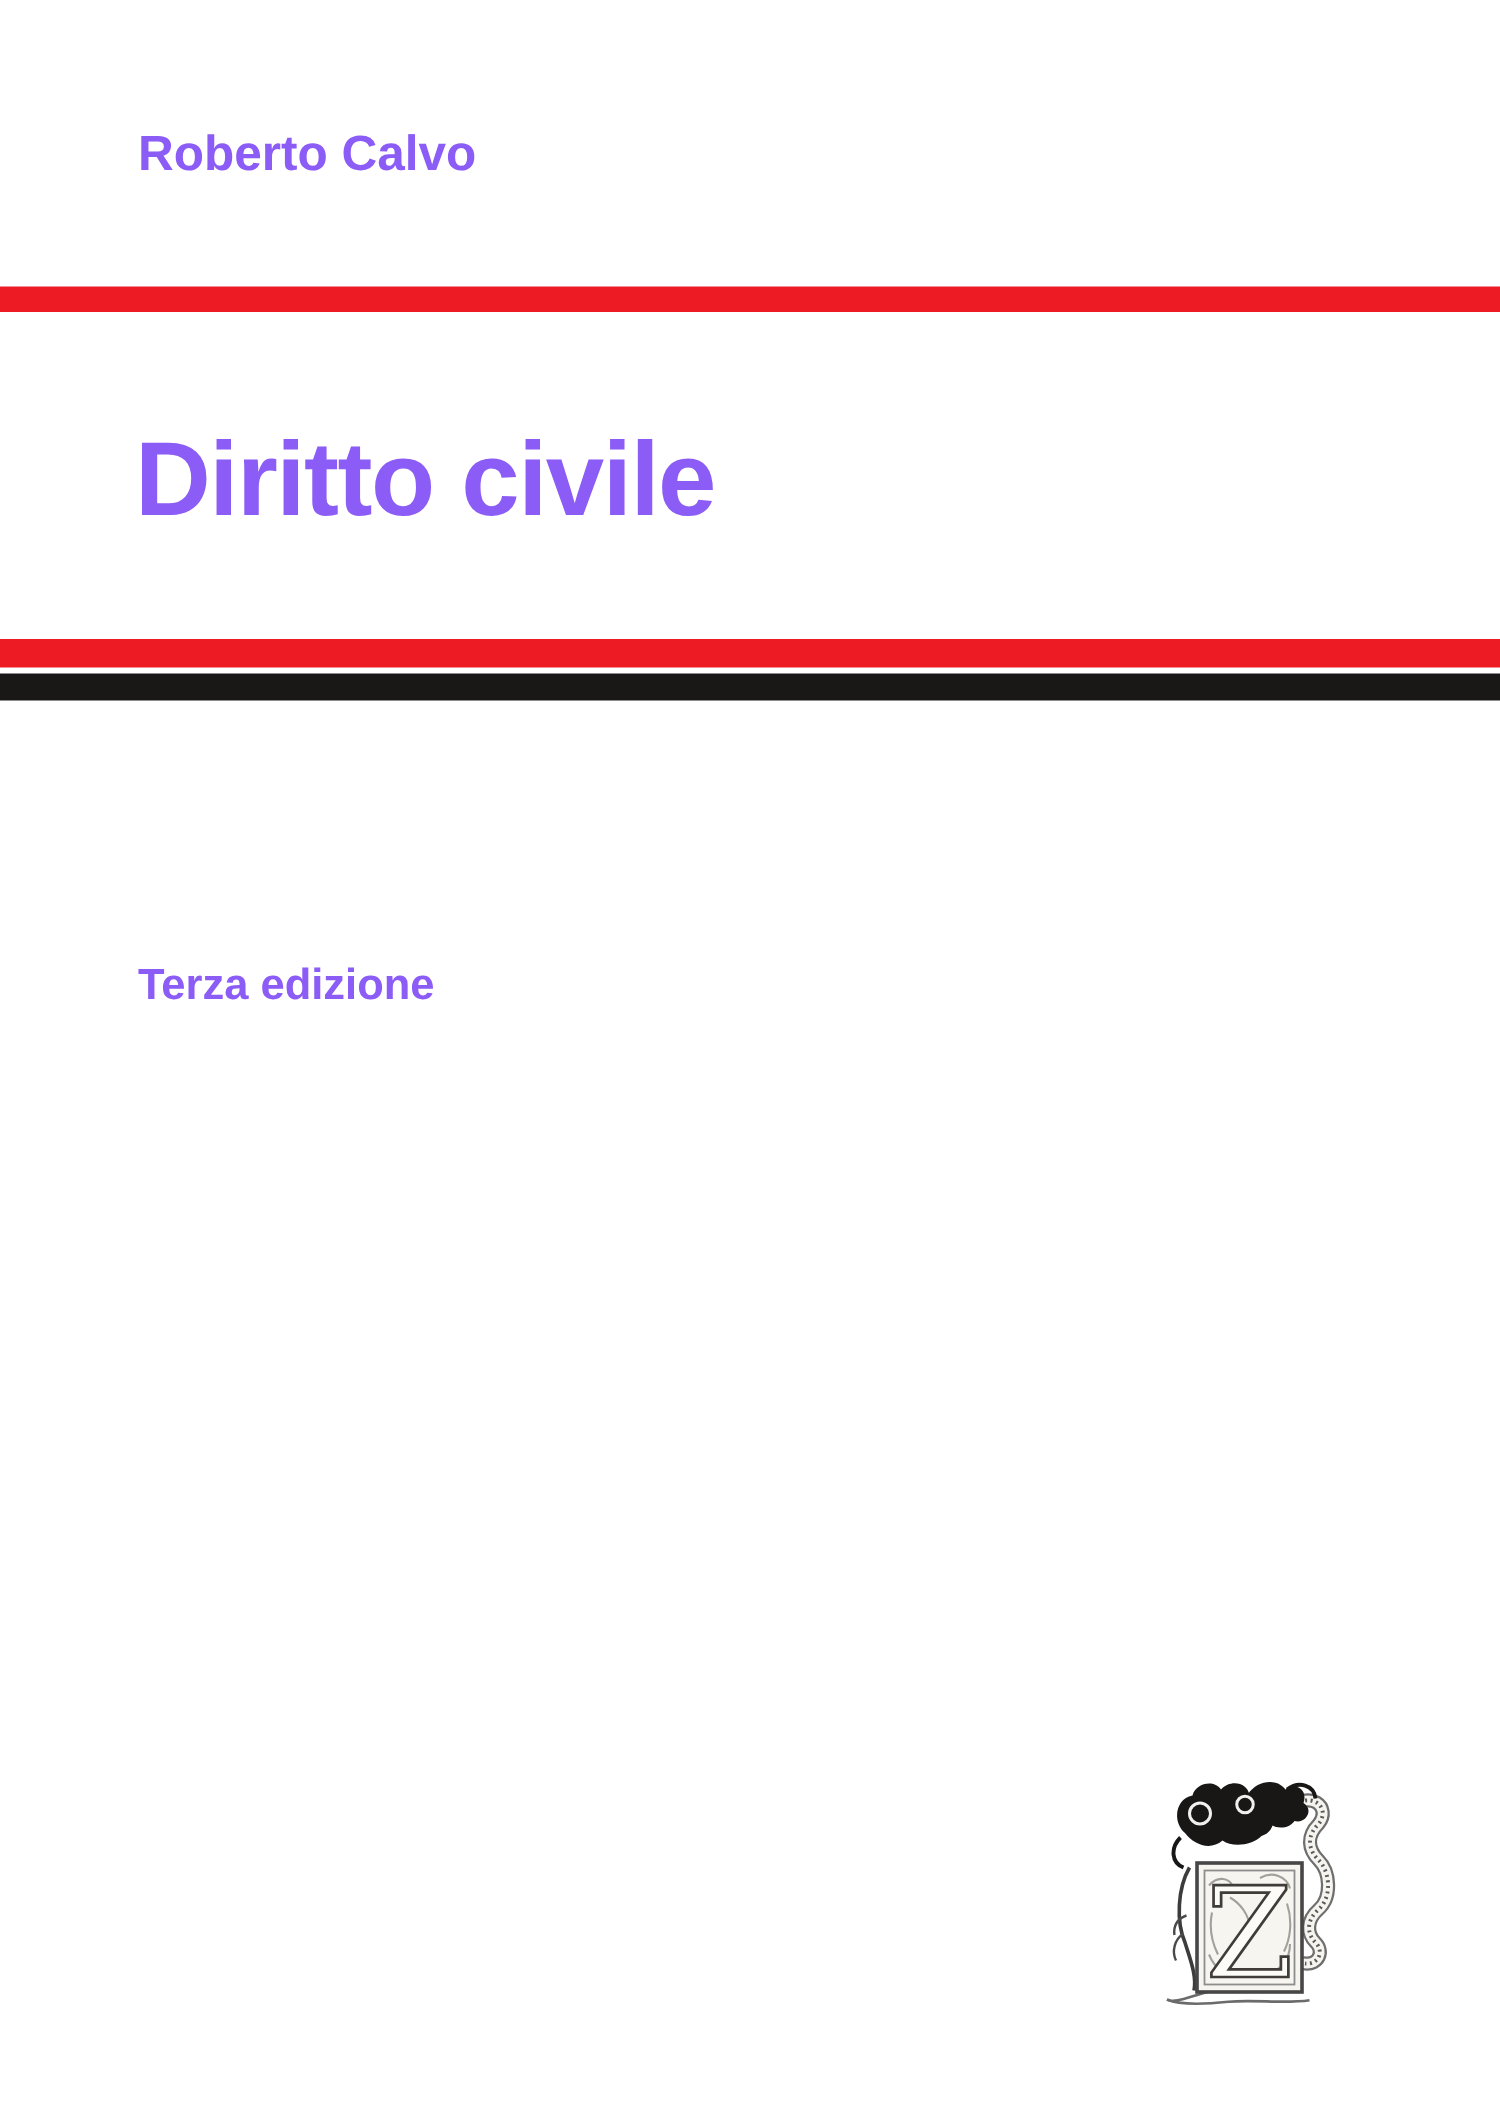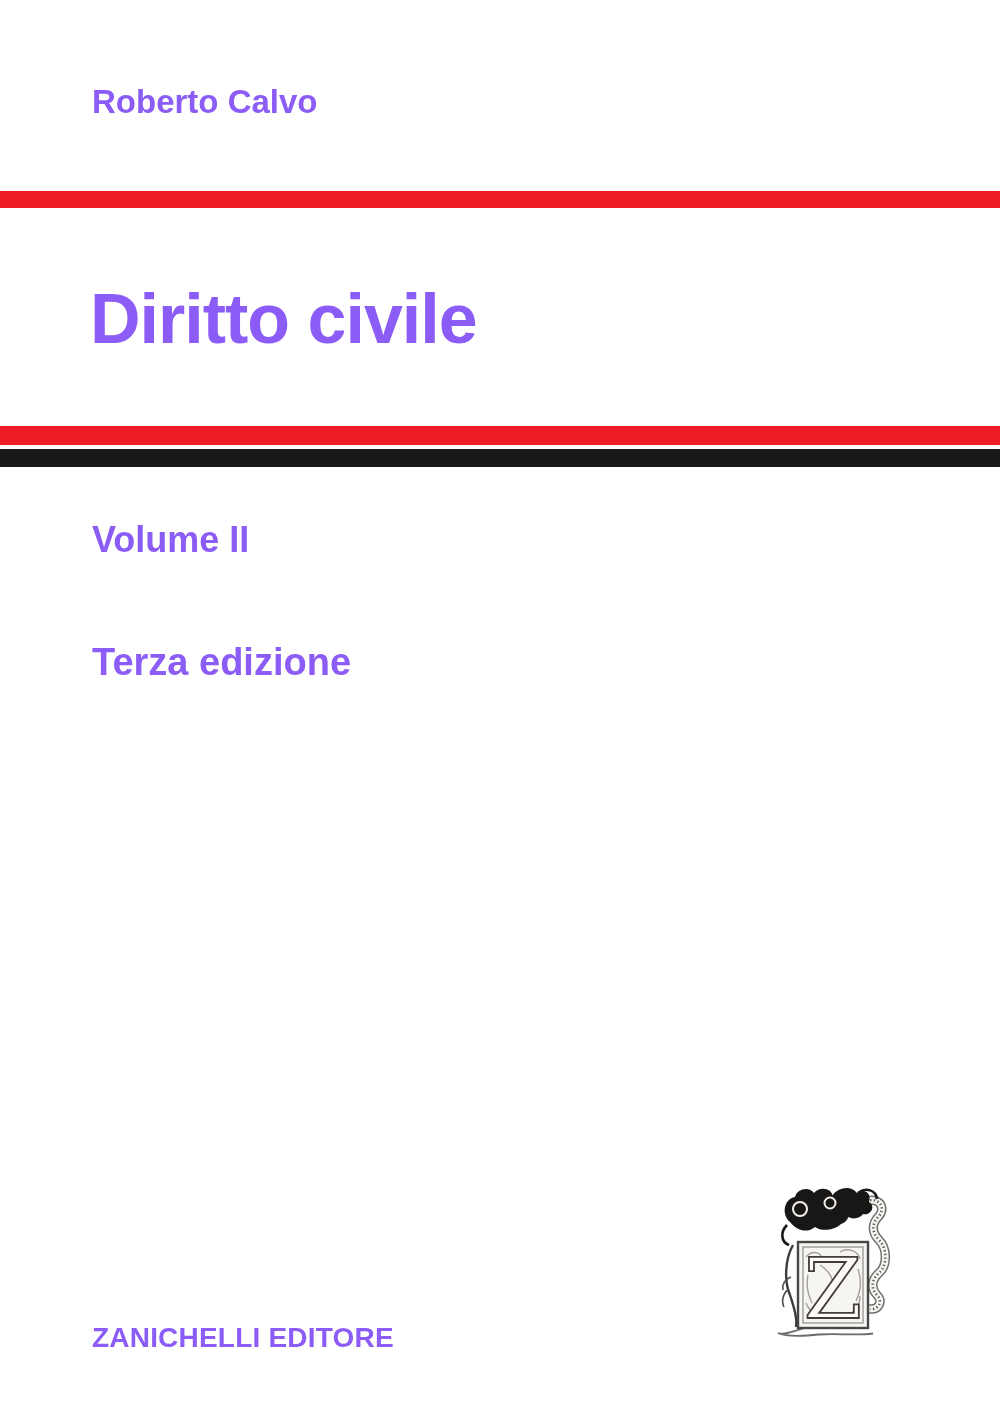--- a/index.html
+++ b/index.html
@@ -11,21 +11,21 @@
     background: #ffffff;
     overflow: hidden;
     font-family: "Liberation Sans", sans-serif;
     color: #8b5cf6;
   }
   .txt { position: absolute; line-height: 1; font-weight: bold; white-space: nowrap; }
   .author     { left: 92px;  top: 85px;   font-size: 33px; }
   .title      { left: 90px;  top: 284px;  font-size: 70px; letter-spacing: -1px; margin: 0; }
   .volume     { left: 92px;  top: 522px;  font-size: 36px; }
   .subtitle   { left: 92px;  top: 568px;  font-size: 50px; }
-  .edition    { left: 92px;  top: 643px;  font-size: 38px; text-align: right; }
+  .edition    { left: 92px;  top: 643px;  font-size: 29px; text-align: right; }
   .publisher  { left: 92px;  top: 1324px; font-size: 28px; letter-spacing: 0.2px; }
 
   .rule { position: absolute; left: 0; width: 1000px; }
   .rule-red-top    { top: 191px; height: 17px; background: #ed1c24; }
   .rule-red-mid    { top: 426px; height: 19px; background: #ed1c24; }
   .rule-black      { top: 449px; height: 18px; background: #1a1717; }
 
   .logo { position: absolute; left: 775px; top: 1185px; width: 120px; height: 155px; }
   .logo svg { display: block; width: 100%; height: 100%; }
 </style>
@@ -36,21 +36,20 @@
 
   <div class="txt author">Roberto Calvo</div>
 
   <div class="rule rule-red-top"></div>
 
   <h1 class="txt title">Diritto civile</h1>
 
   <div class="rule rule-red-mid"></div>
   <div class="rule rule-black"></div>
 
-  <div class="txt volume">Volume II</div>
   <div class="txt edition">Terza edizione</div>
 
   <div class="logo">
     <svg viewBox="0 0 120 155" xmlns="http://www.w3.org/2000/svg">
 
       <path d="M30,143 C18,146 8,151 3,148 C12,152 30,151 44,149.5 C62,148 82,151 98,148.5" fill="none" stroke="#6b6b6b" stroke-width="1.8"></path>
       <path d="M18,60 C10,74 9,96 15,110 C18,120 23,132 21,142" fill="none" stroke="#3c3c3c" stroke-width="2.4"></path>
       <path d="M14,104 C8,108 6,116 9,122 M16,92 C10,94 7,99 8,105" fill="none" stroke="#4a4a4a" stroke-width="1.6"></path>
 
       <path d="M82,22 C99,7 113,20 104,31 C96,39 97,48 104,55 C112,63 113,80 104,88 C96,95 96,104 102,110 C108,116 104,125 95,124" fill="none" stroke="#6e6e6e" stroke-width="9.5" stroke-linecap="round"></path>
@@ -65,15 +64,14 @@
 
       <rect x="23" y="57" width="70" height="86" fill="#f7f5f0" stroke="#474747" stroke-width="2.4"></rect>
       <rect x="28" y="62" width="60" height="76" fill="none" stroke="#8d8d8d" stroke-width="1.2"></rect>
 
       <path d="M31,72 C37,65 45,67 47,73 M65,67 C73,62 83,66 85,74 M31,118 C35,128 43,133 51,131 M69,131 C79,129 85,121 85,111 M33,90 C31,100 33,110 37,118 M83,84 C87,96 85,108 81,116 M45,80 C52,84 58,92 58,100" fill="none" stroke="#a3a09b" stroke-width="1.4"></path>
 
       <text class="monogram" x="58" y="133" text-anchor="middle" font-family="'DejaVu Serif', serif" font-size="84" fill="#fcfbf7" stroke="#3f3c3a" stroke-width="1.8">Z</text>
     </svg>
   </div>
 
-  <div class="txt publisher">ZANICHELLI EDITORE</div>
 
 </div>
 
 </body></html>

